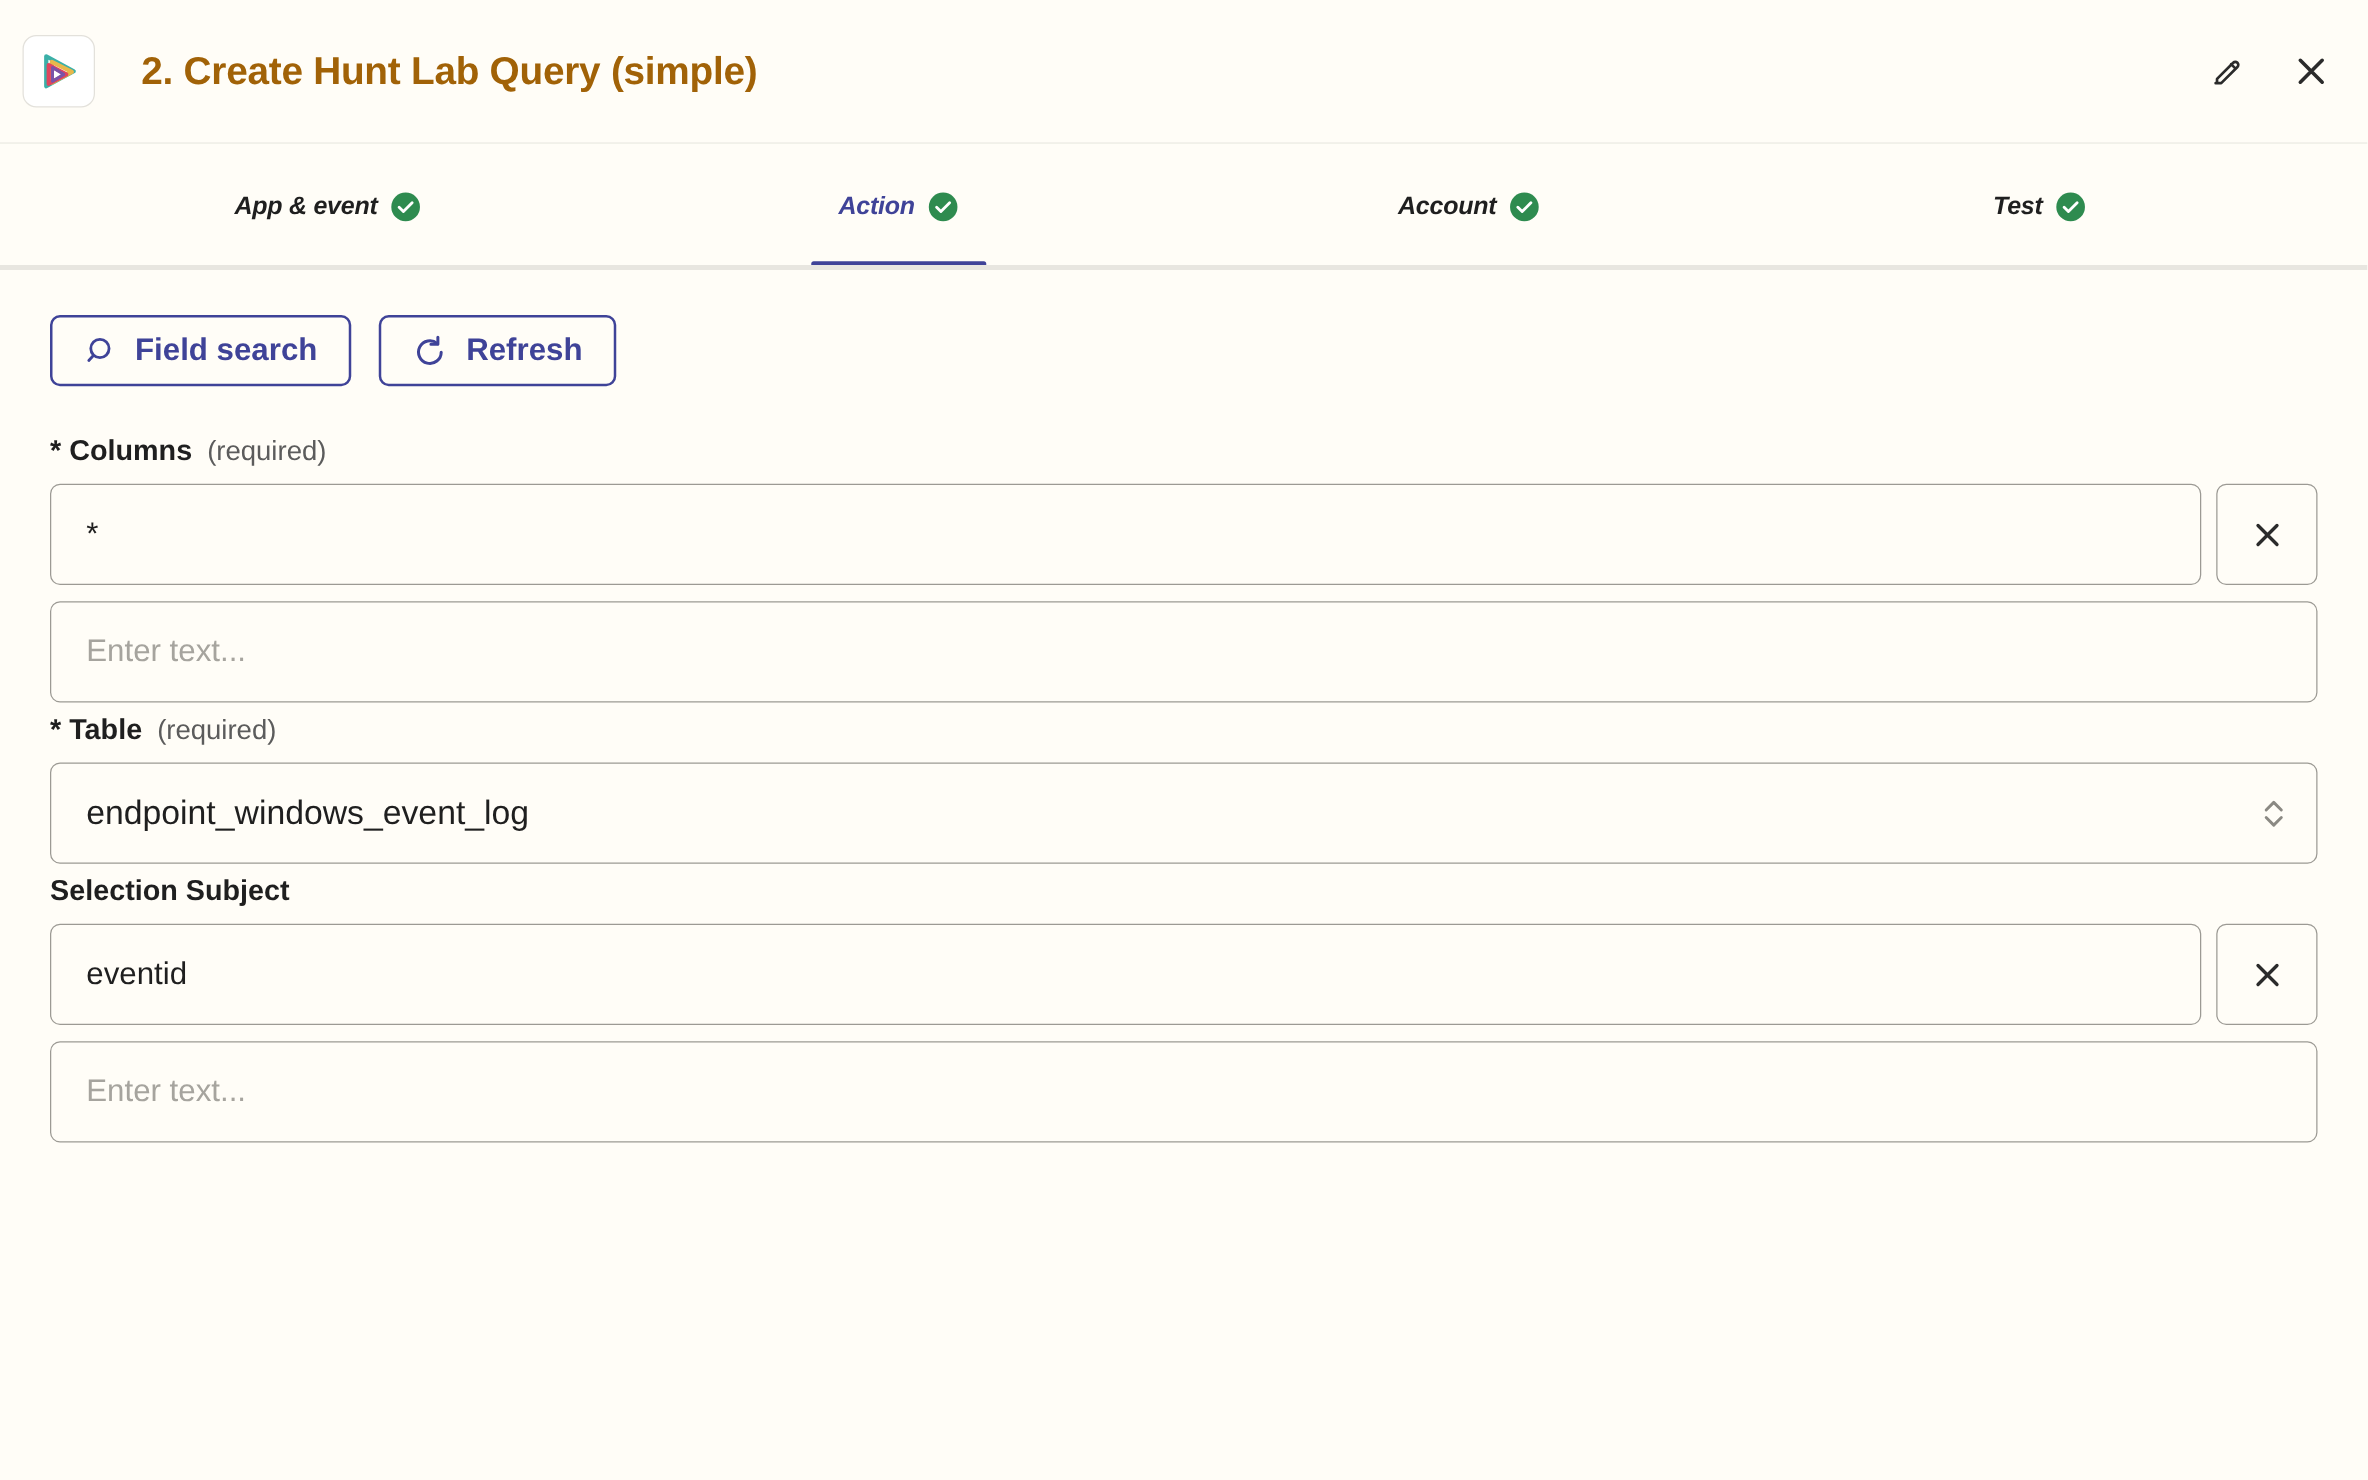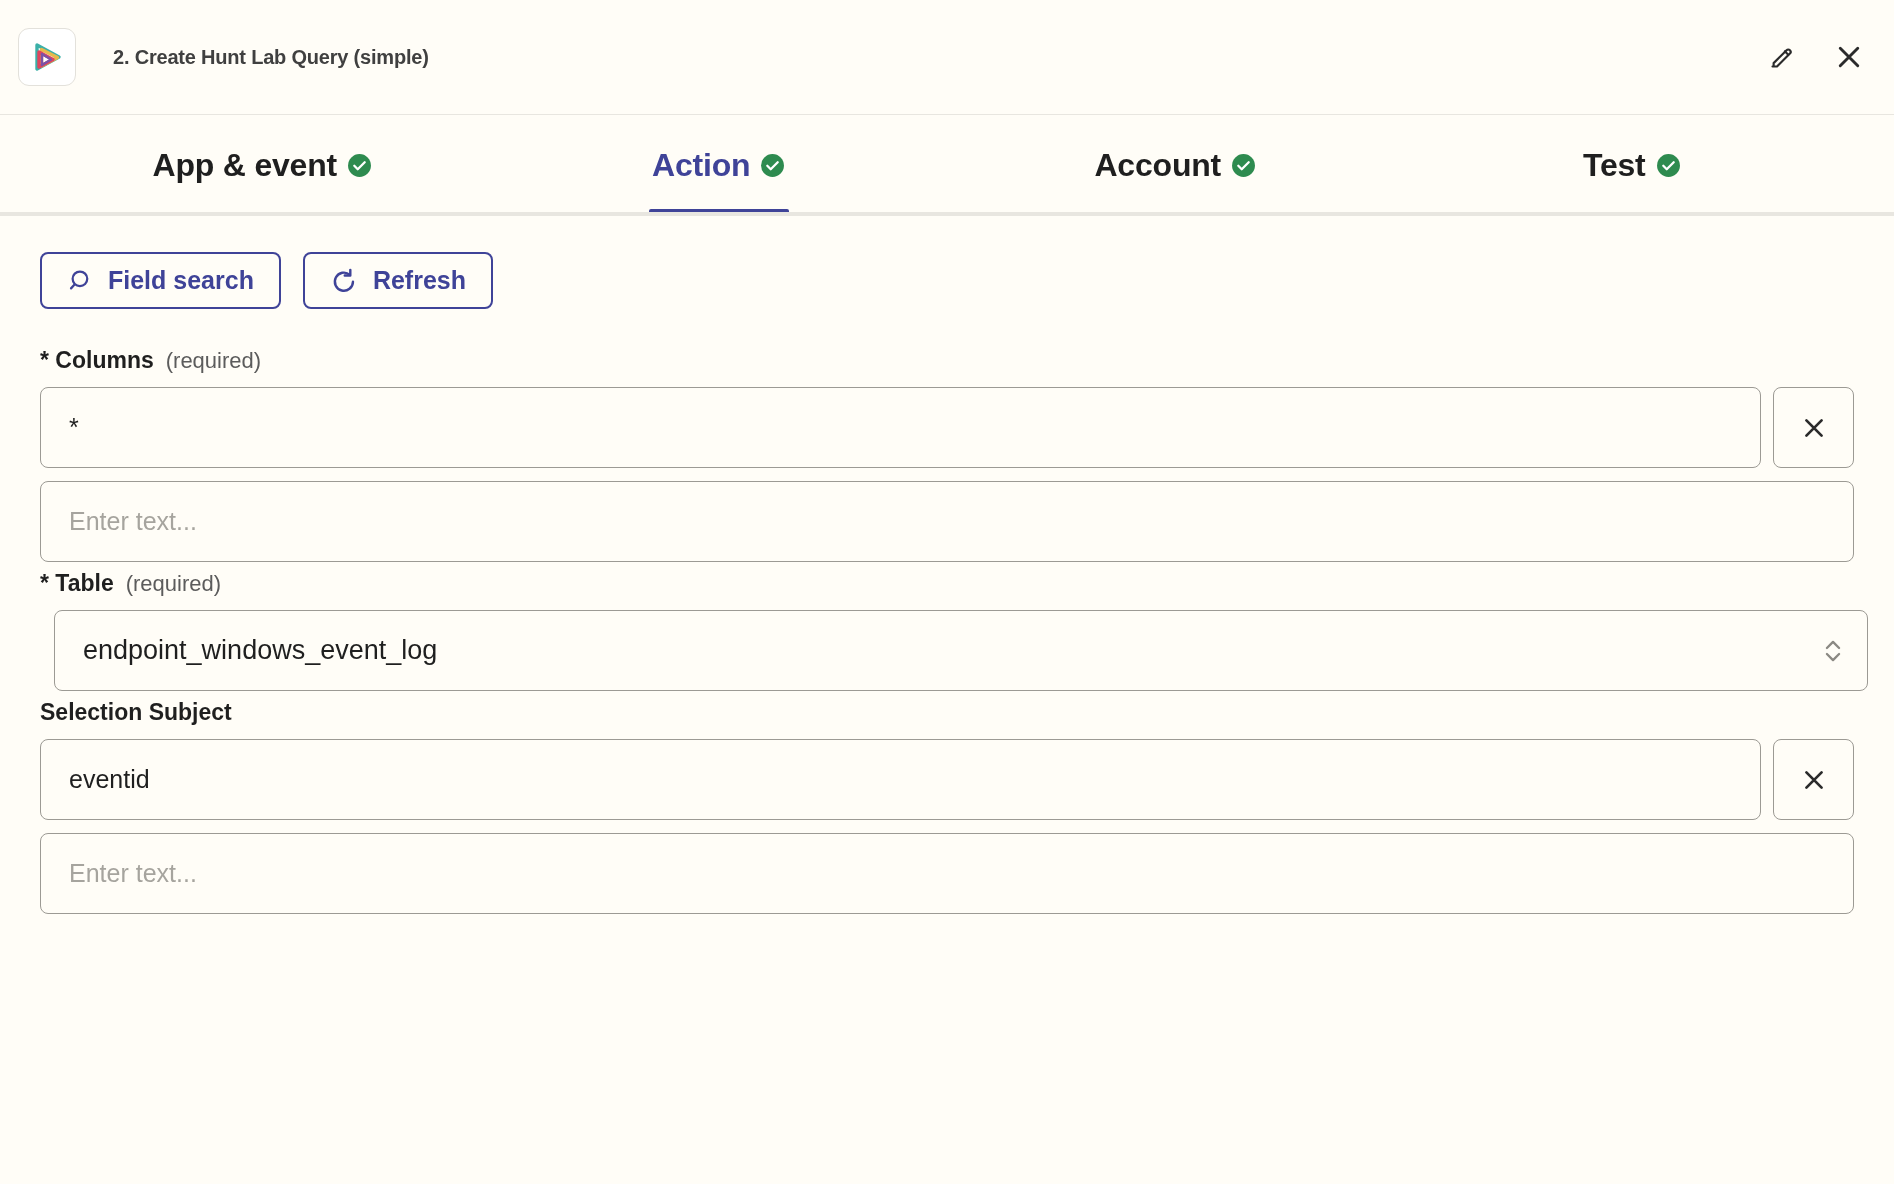--- a/index.html
+++ b/index.html
@@ -38,23 +38,23 @@
     border: 1px solid #e3e1db;
     border-radius: 11px;
     background: #ffffff;
     display: flex;
     align-items: center;
     justify-content: center;
     flex: 0 0 auto;
   }
 
   .header-title {
-    font-size: 20px;
+    font-size: 31px;
     font-weight: bold;
-    color: #404040;
+    color: #a16207;
     margin-left: 37px;
     letter-spacing: -0.2px;
     white-space: nowrap;
   }
 
   .header-spacer { flex: 1 1 auto; }
 
   .header-actions {
     display: flex;
     align-items: center;
@@ -96,25 +96,26 @@
     justify-content: center;
     gap: 10px;
     cursor: pointer;
     position: relative;
     background: transparent;
     border: none;
     font-family: inherit;
   }
 
   .tab-label {
-    font-size: 32px;
+    font-size: 20px;
     font-weight: bold;
     color: #1f1f1f;
     letter-spacing: -0.2px;
     white-space: nowrap;
+    font-style: italic;
   }
 
   .tab.active .tab-label { color: #3f4398; }
 
   .tab-underline {
     position: absolute;
     bottom: 0;
     left: 50%;
     transform: translateX(-50%);
     width: 140px;
@@ -233,21 +234,20 @@
     font-size: 23px;
     color: #3b3b3b;
     margin-top: 14px;
     margin-bottom: 26px;
     line-height: 1.25;
   }
 
   .select-wrap {
     position: relative;
     width: 100%;
-    margin-left: 14px;
   }
 
   .select-input {
     width: 100%;
     height: 81px;
     border: 1px solid #9c9a94;
     border-radius: 8px;
     background: #fffdf7;
     font-size: 27px;
     font-family: inherit;

